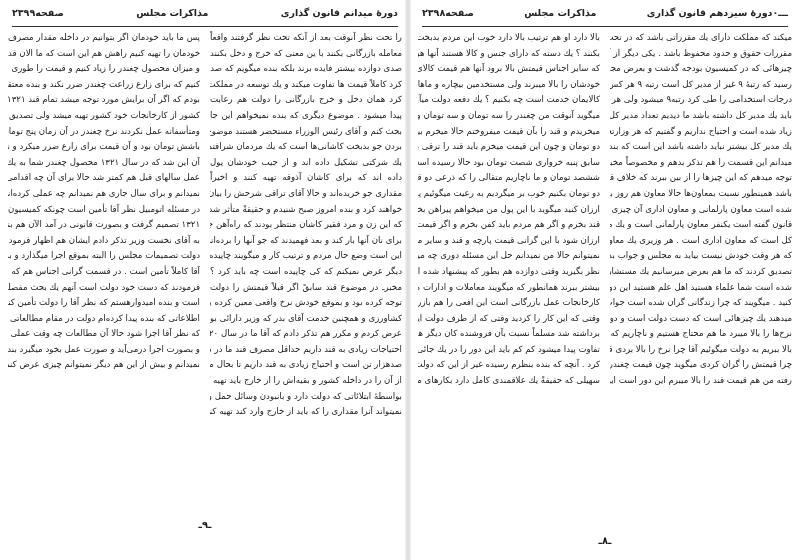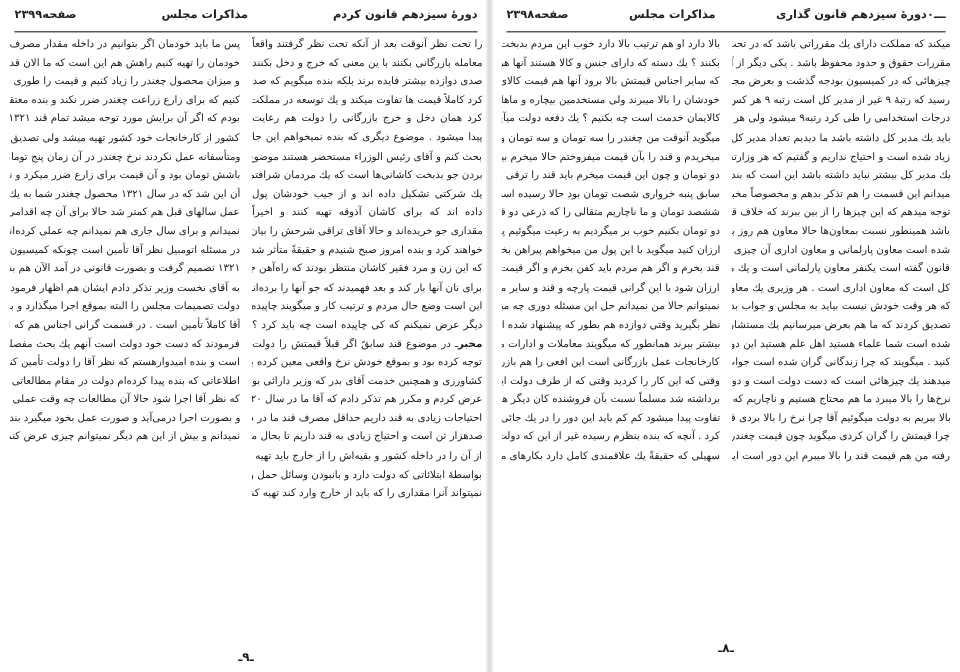--- a/index.html
+++ b/index.html
@@ -8,34 +8,34 @@
     .page { position:absolute; top:0; height:560px; }
     .page.left { left:0; width:410px; }
     .page.right { left:410px; width:390px; }
     .header { position:absolute; top:4px; height:16px; left:12px; right:12px; direction:rtl;
               display:flex; justify-content:space-between; align-items:center;
               font-size:9.5px; font-weight:bold; color:#222; }
     .header .rule { position:absolute; left:0; right:0; top:22px; border-top:1.5px solid #333; }
     .cols { position:absolute; top:30px; left:8px; right:8px; bottom:42px; display:flex; flex-direction:row-reverse; gap:10px; }
     .col { flex:1; direction:rtl; text-align:justify; font-size:8.6px; line-height:15.6px; overflow:hidden; }
     .col .line { display:block; white-space:nowrap; overflow:hidden; text-align-last:justify; }
-    .col .speaker { font-weight:bold; }
-    .pnum { position:absolute; bottom:6px; width:100%; text-align:center; font-size:10px; font-weight:bold; }
+    .col .speaker { font-weight:normal; }
+    .pnum { position:absolute; bottom:30px; width:100%; text-align:center; font-size:10px; font-weight:bold; }
     .page.right .pnum { bottom:14px; }
     .gutter { position:absolute; left:405px; top:0; width:6px; height:560px;
               background:linear-gradient(to right,#f2f2f2,#dadada,#f2f2f2); }
   </style>
 </head>
 <body>
 
 <div class="gutter"></div>
 
 <div class="page left">
   <div class="header">
-    <span>دورهٔ سیزدهم قانون کردم</span>
+    <span>دورهٔ میدانم قانون گذاری</span>
     <span>مذاکرات مجلس</span>
     <span>صفحه۲۳۹۹</span>
     <div class="rule"></div>
   </div>
   <div class="cols">
     <div class="col" id="lp-colR">
         <span class="line">را تحت نظر آنوقت بعد از آنکه تحت نظر گرفتند واقعاً</span>
         <span class="line">معامله بازرگانی بکنند با ین معنی که خرج و دخل بکنند</span>
         <span class="line">صدی دوازده بیشتر فایده برند بلکه بنده میگویم که صدی</span>
         <span class="line">کرد کاملاً قیمت ها تفاوت میکند و یك توسعه در مملکت</span>

